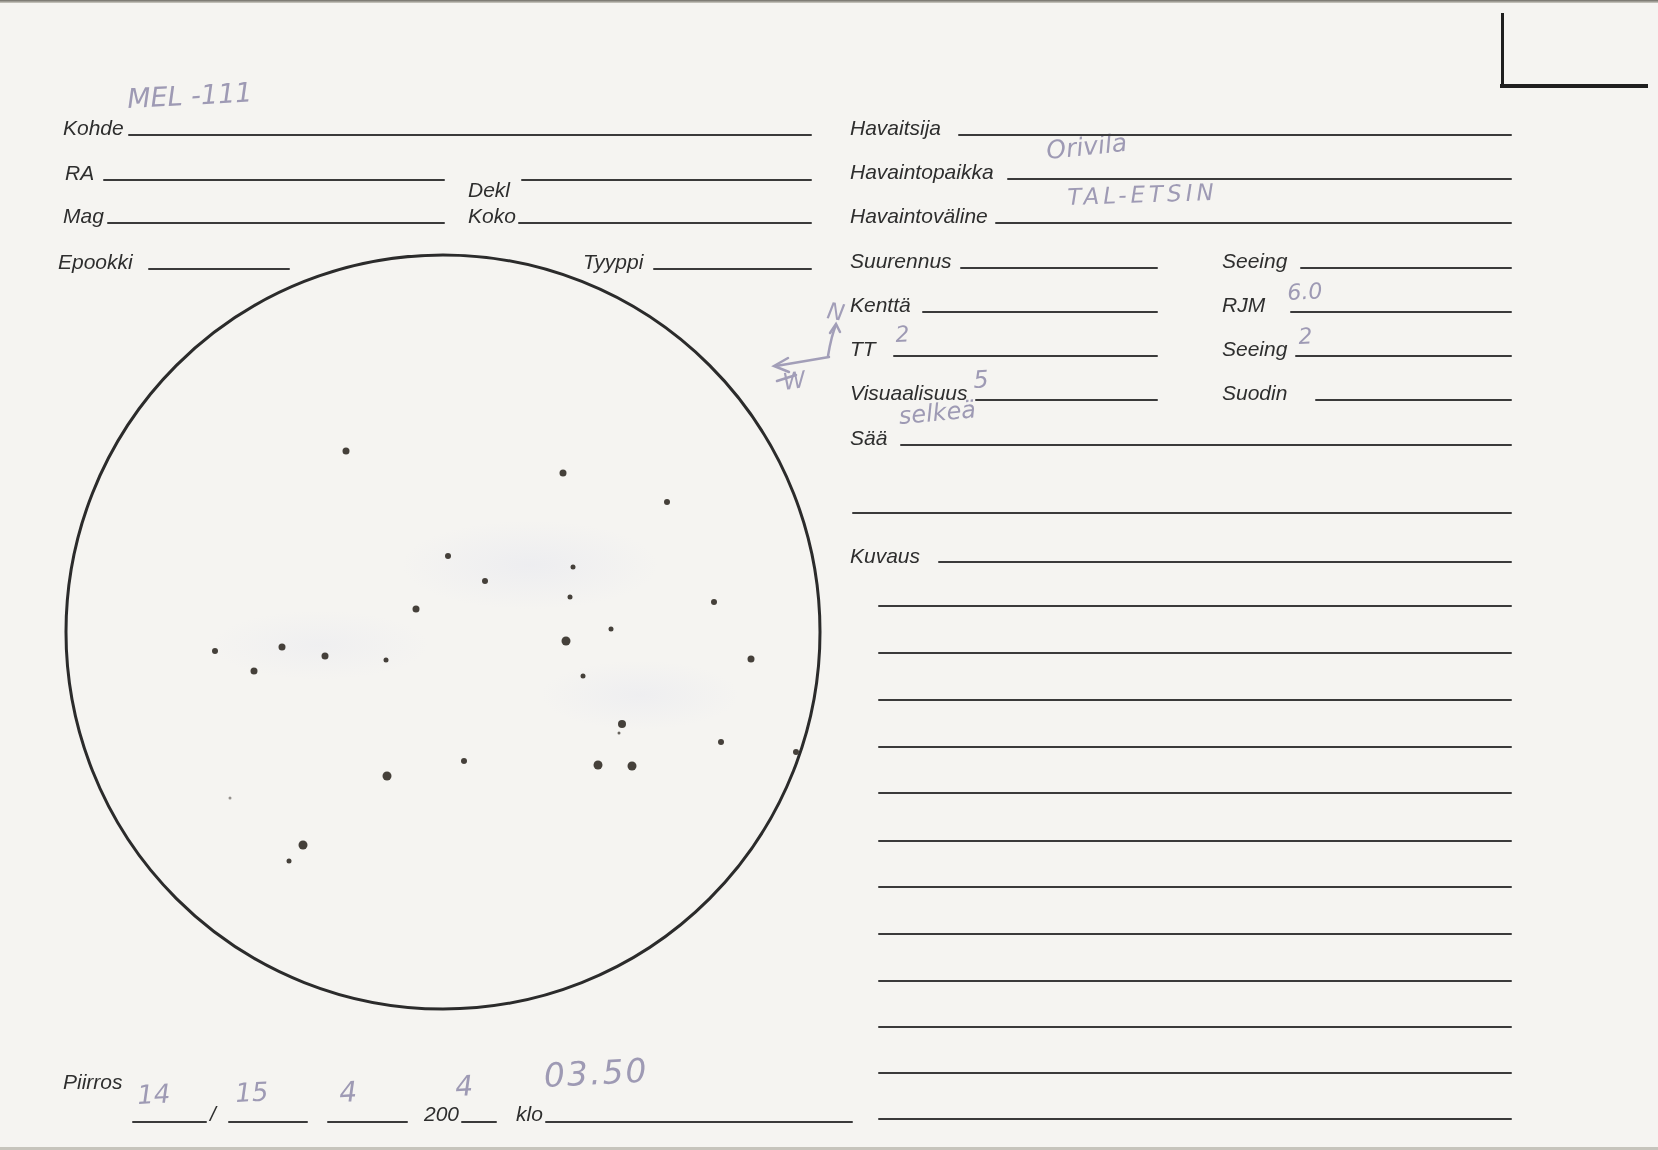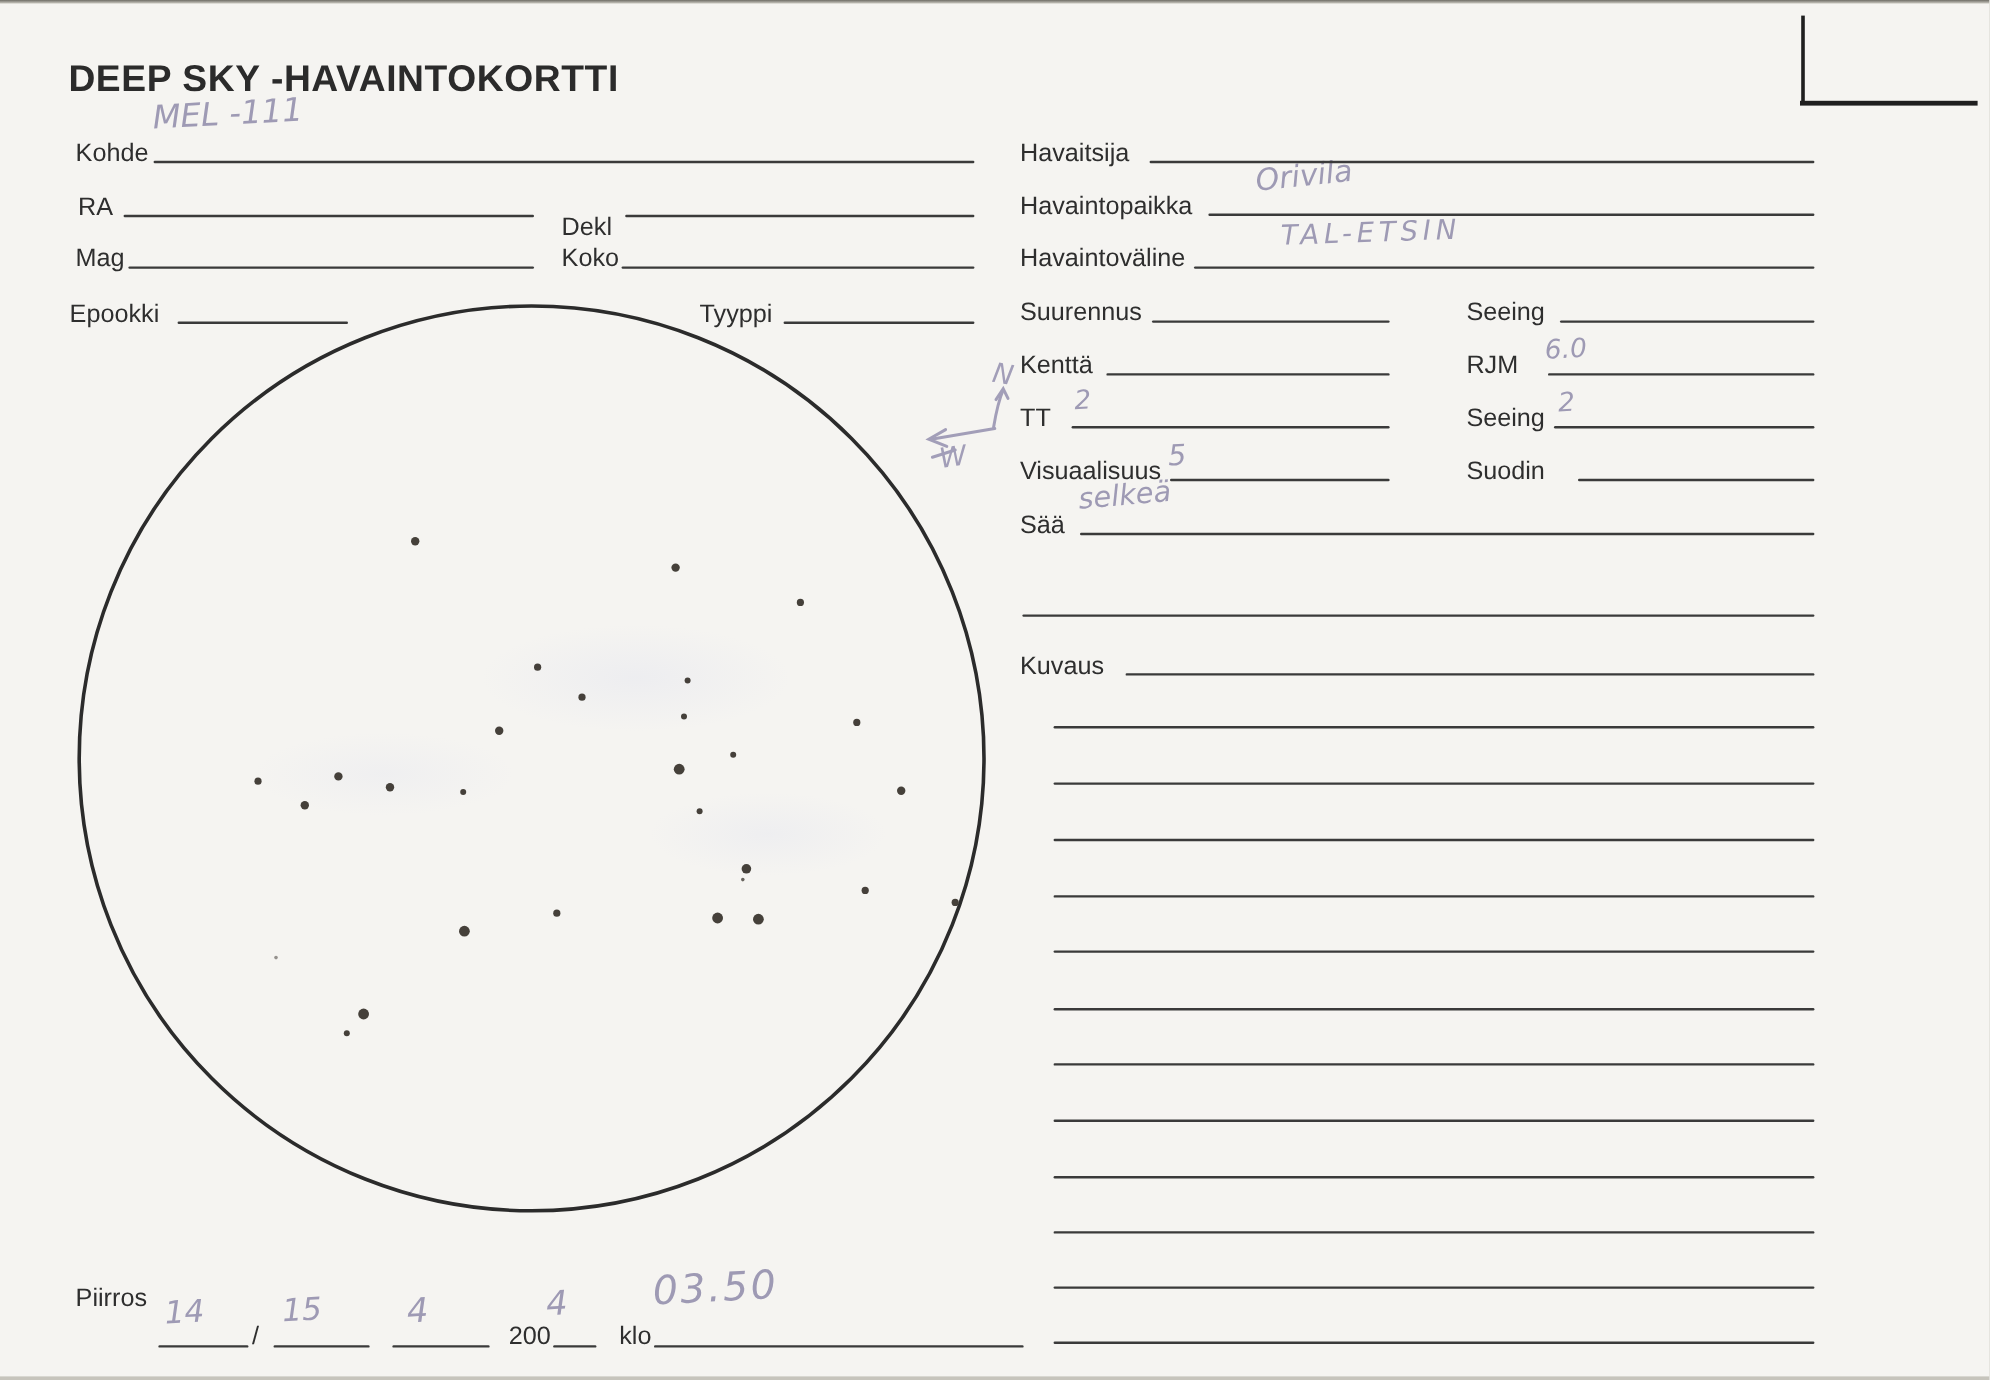--- a/index.html
+++ b/index.html
@@ -5,21 +5,21 @@
 <style>
   html,body{margin:0;padding:0;background:#d8d6d0;}
   .page{
     position:relative;width:1658px;height:1150px;overflow:hidden;
     background:#f5f4f1;
     font-family:"Liberation Sans",sans-serif;color:#2e2e2e;
   }
   .scan-top{position:absolute;left:0;top:0;width:100%;height:3px;background:linear-gradient(#6f6d66,#cfcdc5);}
   .scan-bottom{position:absolute;left:0;bottom:0;width:100%;height:3px;background:#c6c4bc;}
   .title{position:absolute;left:57px;top:48px;font-size:31px;font-weight:bold;letter-spacing:.5px;color:#2b2b2b;white-space:nowrap;}
-  .lbl{position:absolute;font-size:21px;color:#2e2e2e;white-space:nowrap;}
+  .lbl{position:absolute;font-size:21px;color:#2e2e2e;white-space:nowrap;font-style:italic;}
   .fline{position:absolute;height:2px;background:#3a3a3a;border-radius:1px;}
   .hw{
     position:absolute;font-family:"DejaVu Sans",sans-serif;font-style:italic;
     color:#9e9ab4;white-space:nowrap;transform:rotate(-3deg);transform-origin:left bottom;
   }
   .corner-v{position:absolute;left:1501px;top:13px;width:3px;height:74px;background:#1f1f1f;}
   .corner-h{position:absolute;left:1500px;top:84px;width:148px;height:4px;background:#1f1f1f;}
   .smudge{position:absolute;border-radius:50%;pointer-events:none;}
   #sketch-svg{position:absolute;left:0;top:0;pointer-events:none;}
   .compass-letter{font-family:"DejaVu Sans",sans-serif;font-style:italic;font-size:23px;fill:#a29eb8;}
@@ -28,21 +28,20 @@
 <body>
 
 <div class="page">
 
   <div class="scan-top"></div>
   <div class="scan-bottom"></div>
 
   <div class="corner-v"></div>
   <div class="corner-h"></div>
 
-  <div class="title">DEEP SKY -HAVAINTOKORTTI</div>
 
   <div class="smudge" style="left:400px;top:520px;width:260px;height:90px;background:radial-gradient(ellipse,rgba(190,198,235,.14),transparent 70%);"></div>
   <div class="smudge" style="left:540px;top:660px;width:200px;height:70px;background:radial-gradient(ellipse,rgba(190,198,235,.12),transparent 70%);"></div>
   <div class="smudge" style="left:210px;top:610px;width:220px;height:70px;background:radial-gradient(ellipse,rgba(190,198,235,.10),transparent 70%);"></div>
 
   <span class="lbl" style="left:63px;top:116px">Kohde</span>
   <span class="lbl" style="left:65px;top:161px">RA</span>
   <span class="lbl" style="left:468px;top:178px">Dekl</span>
   <span class="lbl" style="left:63px;top:204px">Mag</span>
   <span class="lbl" style="left:468px;top:204px">Koko</span>

